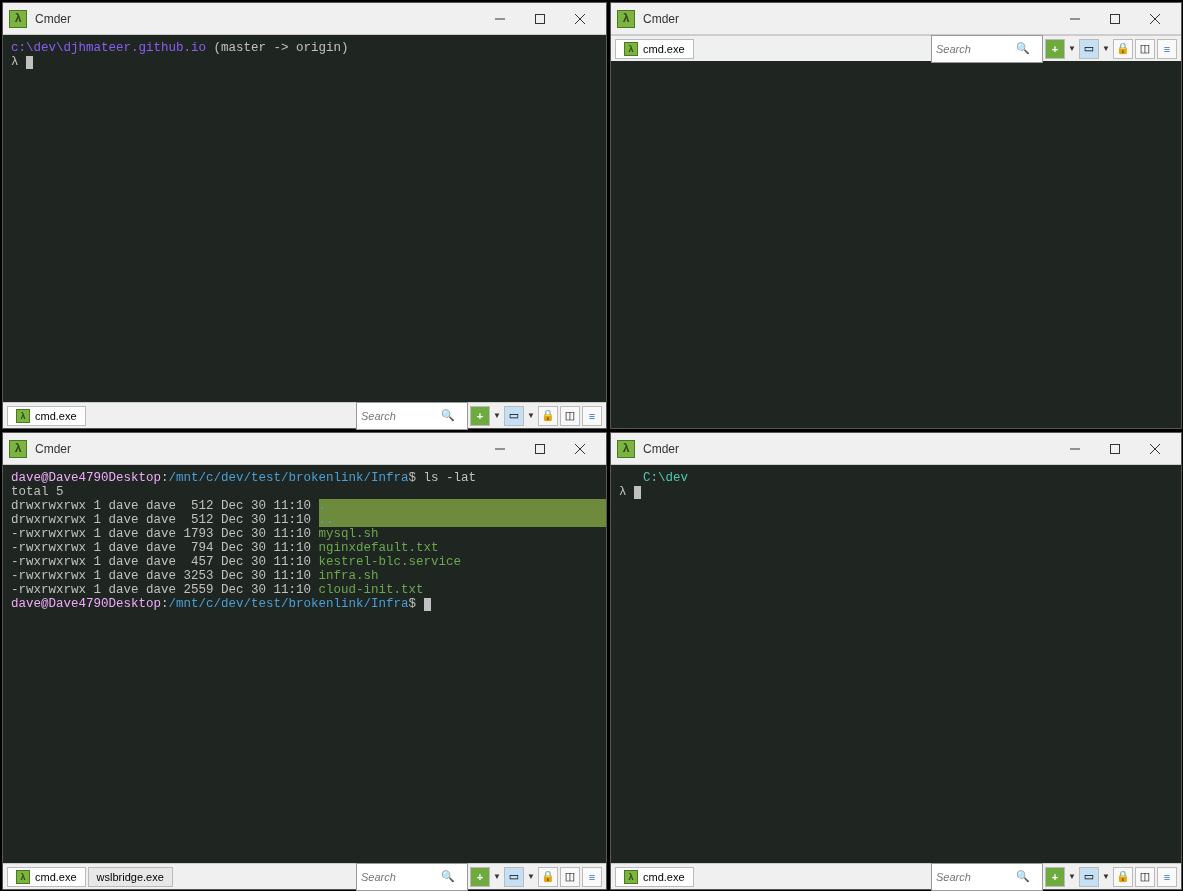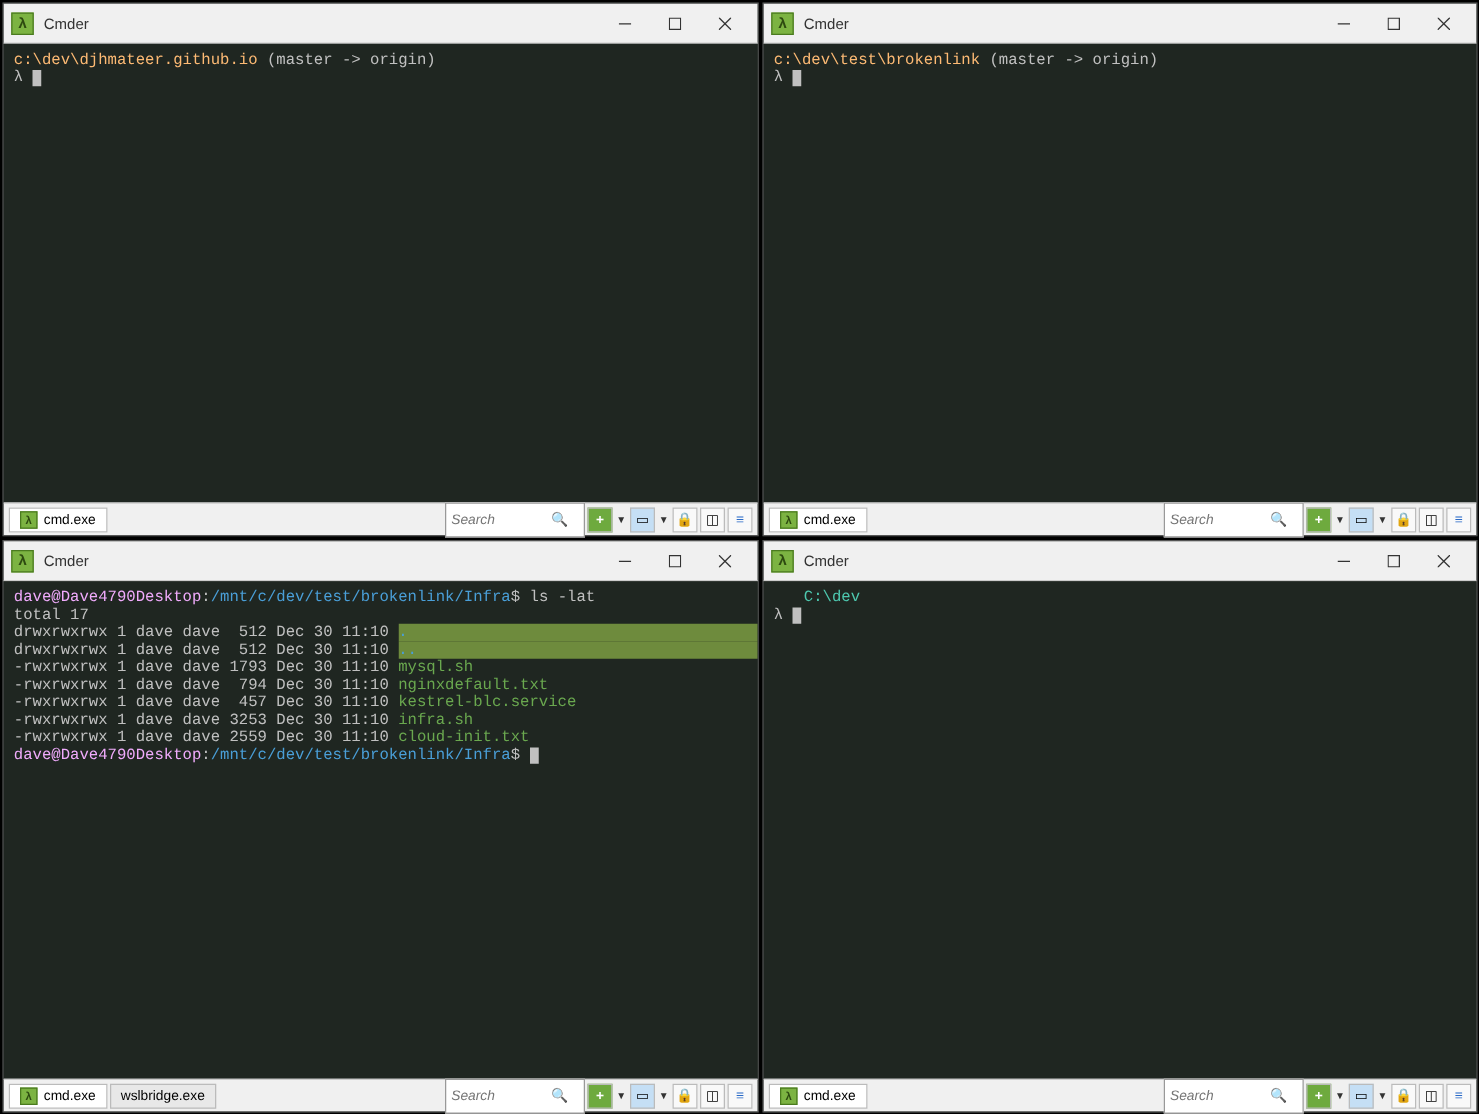--- a/index.html
+++ b/index.html
@@ -19,21 +19,21 @@
   .tab .logo-small { width: 14px; height: 14px; background: #7cb342; display: flex; align-items: center; justify-content: center; border: 1px solid #4a7a1f; font-size: 9px; color: #2d4a10; font-weight: bold; }
   .search { margin-left: auto; display: flex; align-items: center; border: 1px solid #999; background: #fff; height: 20px; padding: 13px 4px; width: 112px; }
   .search input { border: none; outline: none; width: 80px; font-size: 11px; font-style: italic; color: #666; background: transparent; }
   .search-icon { font-size: 11px; color: #333; }
   .tbbtn { width: 20px; height: 20px; display: flex; align-items: center; justify-content: center; border: 1px solid #bbb; background: #f9f9f9; font-size: 11px; }
   .tbbtn.green { background: #6eaa3e; color: #fff; font-weight: bold; }
   .tbbtn.blue { background: #c5dff5; }
   .tbbtn.lock { color: #b8860b; }
   .tbbtn.menu { color: #2a6ac7; }
   .drop { width: 10px; font-size: 8px; color: #333; display:flex; align-items:center; justify-content:center;}
-  .prompt-path { color: #fdba74; margin-top: 30px; }
+  .prompt-path { color: #8b5cf6; margin-top: 30px; }
   .prompt-branch { color: #c0c0c0; text-align: right; }
   .prompt-lambda { color: #c0c0c0; }
   .prompt-user { color: #f0abfc; }
   .prompt-blue { color: #4a9fd8; }
   .prompt-cmd { color: #c0c0c0; }
   .ls-file { color: #6aa84f; }
   .ls-hl { background:#6e8b3d; }
   .cursor { display: inline-block; width: 7px; height: 13px; background: #c0c0c0; vertical-align: text-bottom; }
   .cyan { color: #4ec9b0; margin-left: 24px; }
 </style>
@@ -102,22 +102,20 @@
             </svg>
           </div>
         <div class="ctrl">
             <svg viewBox="0 0 10 10">
               <line x1="0" y1="0" x2="10" y2="10" stroke="#333" stroke-width="1"></line>
               <line x1="10" y1="0" x2="0" y2="10" stroke="#333" stroke-width="1"></line>
             </svg>
           </div>
       </div>
     </div>
-    <div class="terminal"><span class="prompt-path">c:\dev\test\brokenlink</span><span class="prompt-branch"> (master -&gt; origin)</span>
-<span class="prompt-lambda">λ </span><span class="cursor"></span></div>
     <div class="statusbar">
       <div class="tab">
         <div class="logo-small">λ</div>
         <span>cmd.exe</span>
       </div>
       <div class="search">
         <input placeholder="Search" style="">
         <span class="search-icon">🔍</span>
       </div>
       <div class="tbbtn green">+</div>
@@ -147,21 +145,21 @@
           </div>
         <div class="ctrl">
             <svg viewBox="0 0 10 10">
               <line x1="0" y1="0" x2="10" y2="10" stroke="#333" stroke-width="1"></line>
               <line x1="10" y1="0" x2="0" y2="10" stroke="#333" stroke-width="1"></line>
             </svg>
           </div>
       </div>
     </div>
     <div class="terminal" id="term2"><span class="prompt-user">dave@Dave4790Desktop</span><span>:</span><span class="prompt-blue">/mnt/c/dev/test/brokenlink/Infra</span><span>$ </span><span class="prompt-cmd">ls -lat</span>
-<span>total 17</span>
+<span>total 5</span>
 <span>drwxrwxrwx 1 dave dave  512 Dec 30 11:10 </span><span class="ls-hl"><span class="prompt-blue">.</span>                                          </span>
 <span>drwxrwxrwx 1 dave dave  512 Dec 30 11:10 </span><span class="ls-hl"><span class="prompt-blue">..</span>                                         </span>
 <span>-rwxrwxrwx 1 dave dave 1793 Dec 30 11:10 </span><span class="ls-file">mysql.sh</span>
 <span>-rwxrwxrwx 1 dave dave  794 Dec 30 11:10 </span><span class="ls-file">nginxdefault.txt</span>
 <span>-rwxrwxrwx 1 dave dave  457 Dec 30 11:10 </span><span class="ls-file">kestrel-blc.service</span>
 <span>-rwxrwxrwx 1 dave dave 3253 Dec 30 11:10 </span><span class="ls-file">infra.sh</span>
 <span>-rwxrwxrwx 1 dave dave 2559 Dec 30 11:10 </span><span class="ls-file">cloud-init.txt</span>
 <span class="prompt-user">dave@Dave4790Desktop</span><span>:</span><span class="prompt-blue">/mnt/c/dev/test/brokenlink/Infra</span><span>$ </span><span class="cursor"></span></div>
     <div class="statusbar">
       <div class="tab">

